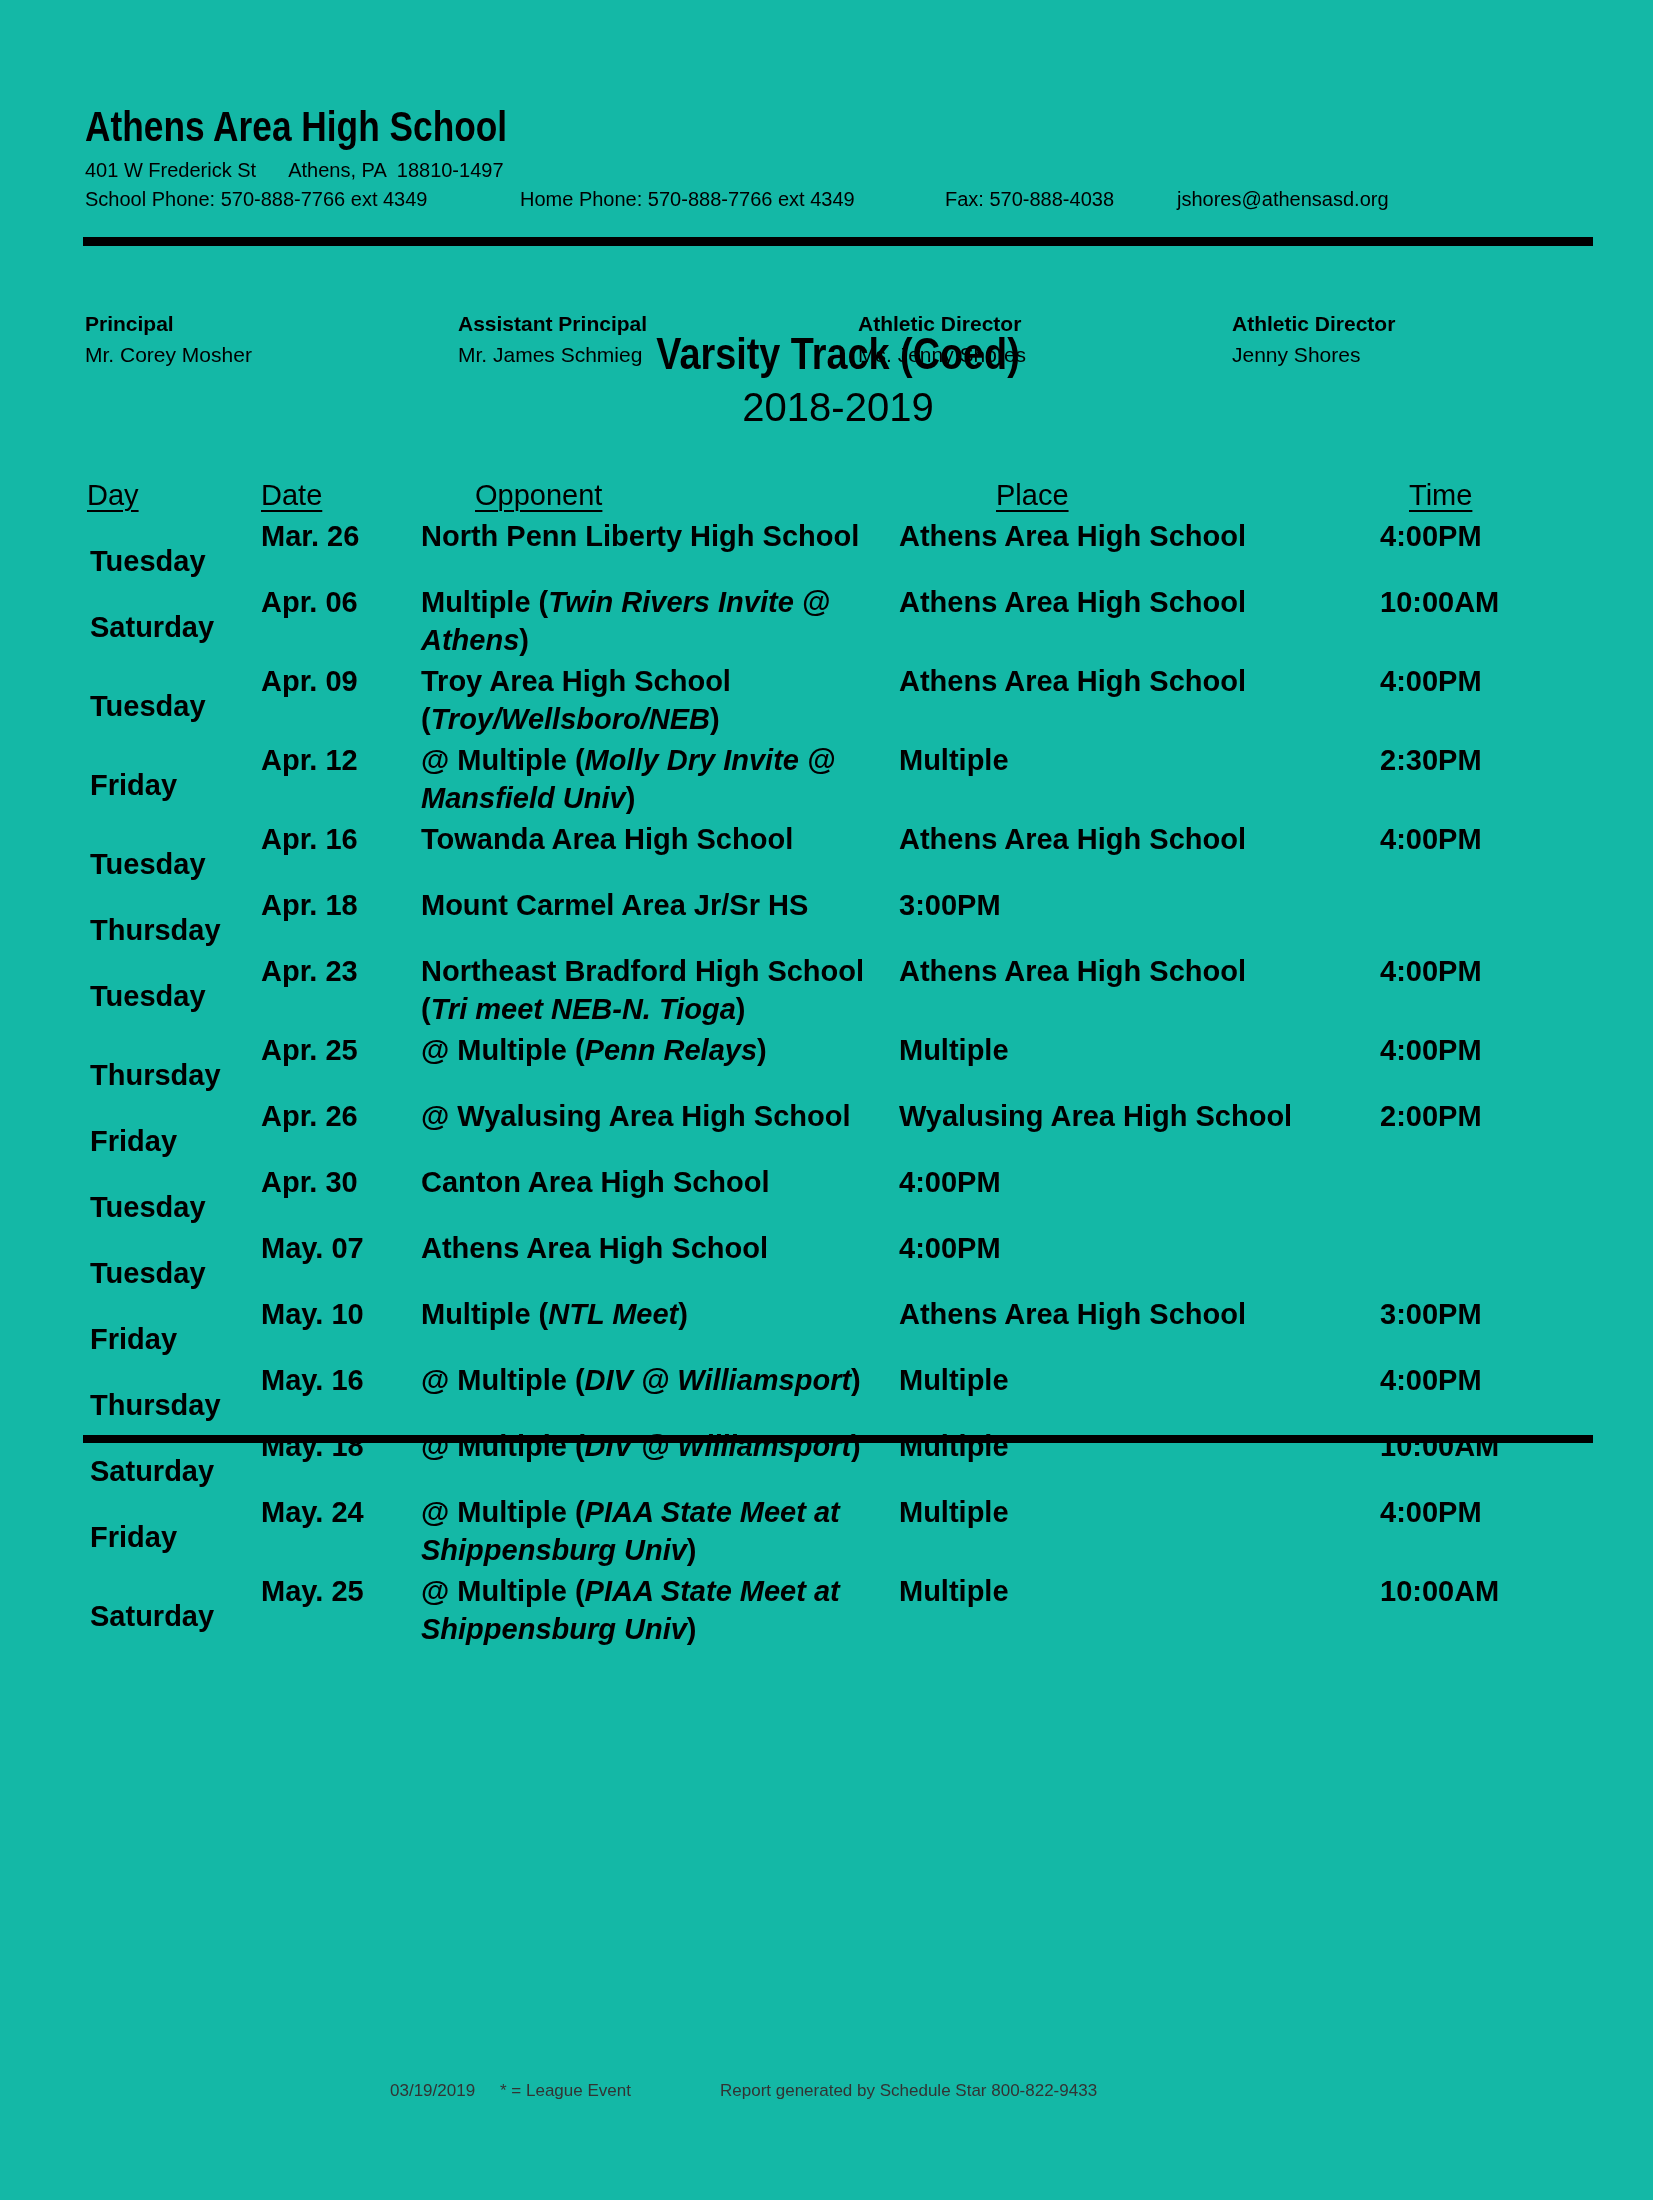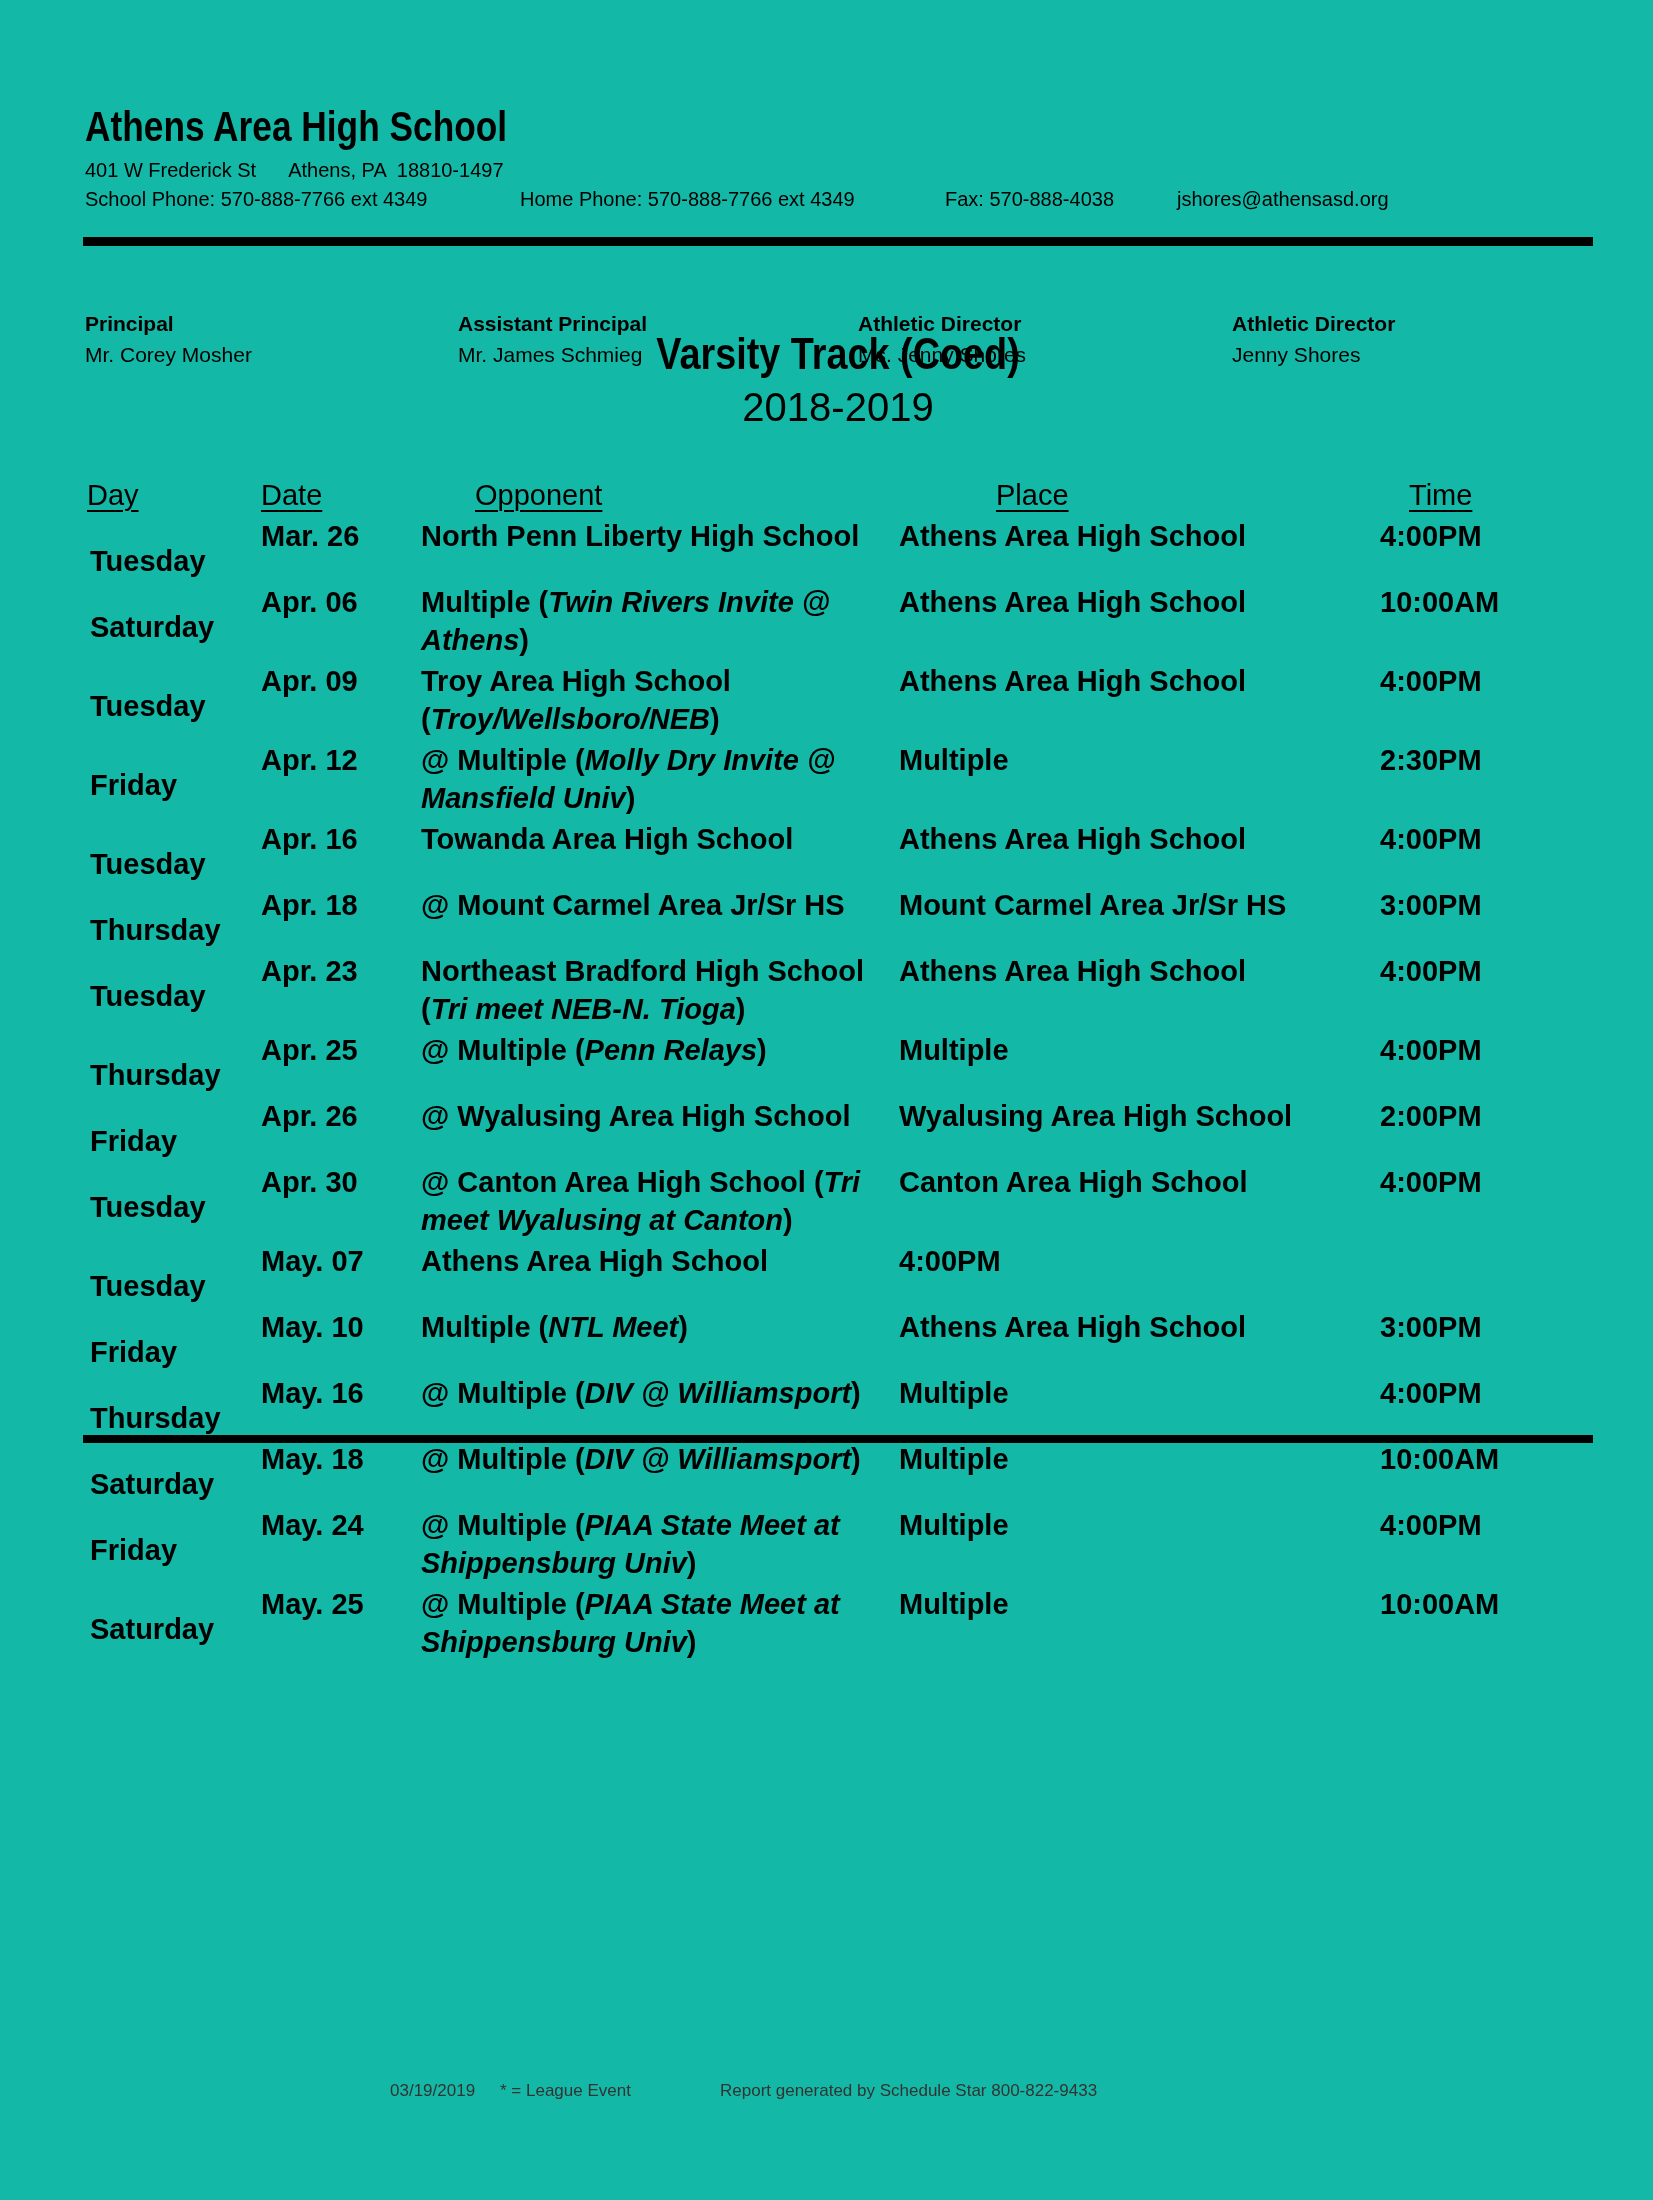--- a/index.html
+++ b/index.html
@@ -166,21 +166,20 @@
     <div class="cell day">Tuesday</div>
     <div class="cell date">Apr. 16</div>
     <div class="cell opp"><span class="opp-prefix">Towanda Area High School</span><span class="opp-italic"></span><span class="opp-suffix"></span></div>
     <div class="cell place">Athens Area High School</div>
     <div class="cell time">4:00PM</div>
   </div>
 
   <div class="trow">
     <div class="cell day">Thursday</div>
     <div class="cell date">Apr. 18</div>
-    <div class="cell opp"><span class="opp-prefix">@ Mount Carmel Area Jr/Sr HS</span><span class="opp-italic"></span><span class="opp-suffix"></span></div>
     <div class="cell place">Mount Carmel Area Jr/Sr HS</div>
     <div class="cell time">3:00PM</div>
   </div>
 
   <div class="trow">
     <div class="cell day">Tuesday</div>
     <div class="cell date">Apr. 23</div>
     <div class="cell opp"><span class="opp-prefix">Northeast Bradford High School (</span><span class="opp-italic">Tri meet NEB-N. Tioga</span><span class="opp-suffix">)</span></div>
     <div class="cell place">Athens Area High School</div>
     <div class="cell time">4:00PM</div>
@@ -198,21 +197,20 @@
     <div class="cell day">Friday</div>
     <div class="cell date">Apr. 26</div>
     <div class="cell opp"><span class="opp-prefix">@ Wyalusing Area High School</span><span class="opp-italic"></span><span class="opp-suffix"></span></div>
     <div class="cell place">Wyalusing Area High School</div>
     <div class="cell time">2:00PM</div>
   </div>
 
   <div class="trow">
     <div class="cell day">Tuesday</div>
     <div class="cell date">Apr. 30</div>
-    <div class="cell opp"><span class="opp-prefix">@ Canton Area High School (</span><span class="opp-italic">Tri meet Wyalusing at Canton</span><span class="opp-suffix">)</span></div>
     <div class="cell place">Canton Area High School</div>
     <div class="cell time">4:00PM</div>
   </div>
 
   <div class="trow">
     <div class="cell day">Tuesday</div>
     <div class="cell date">May. 07</div>
     <div class="cell place">Athens Area High School</div>
     <div class="cell time">4:00PM</div>
   </div>

